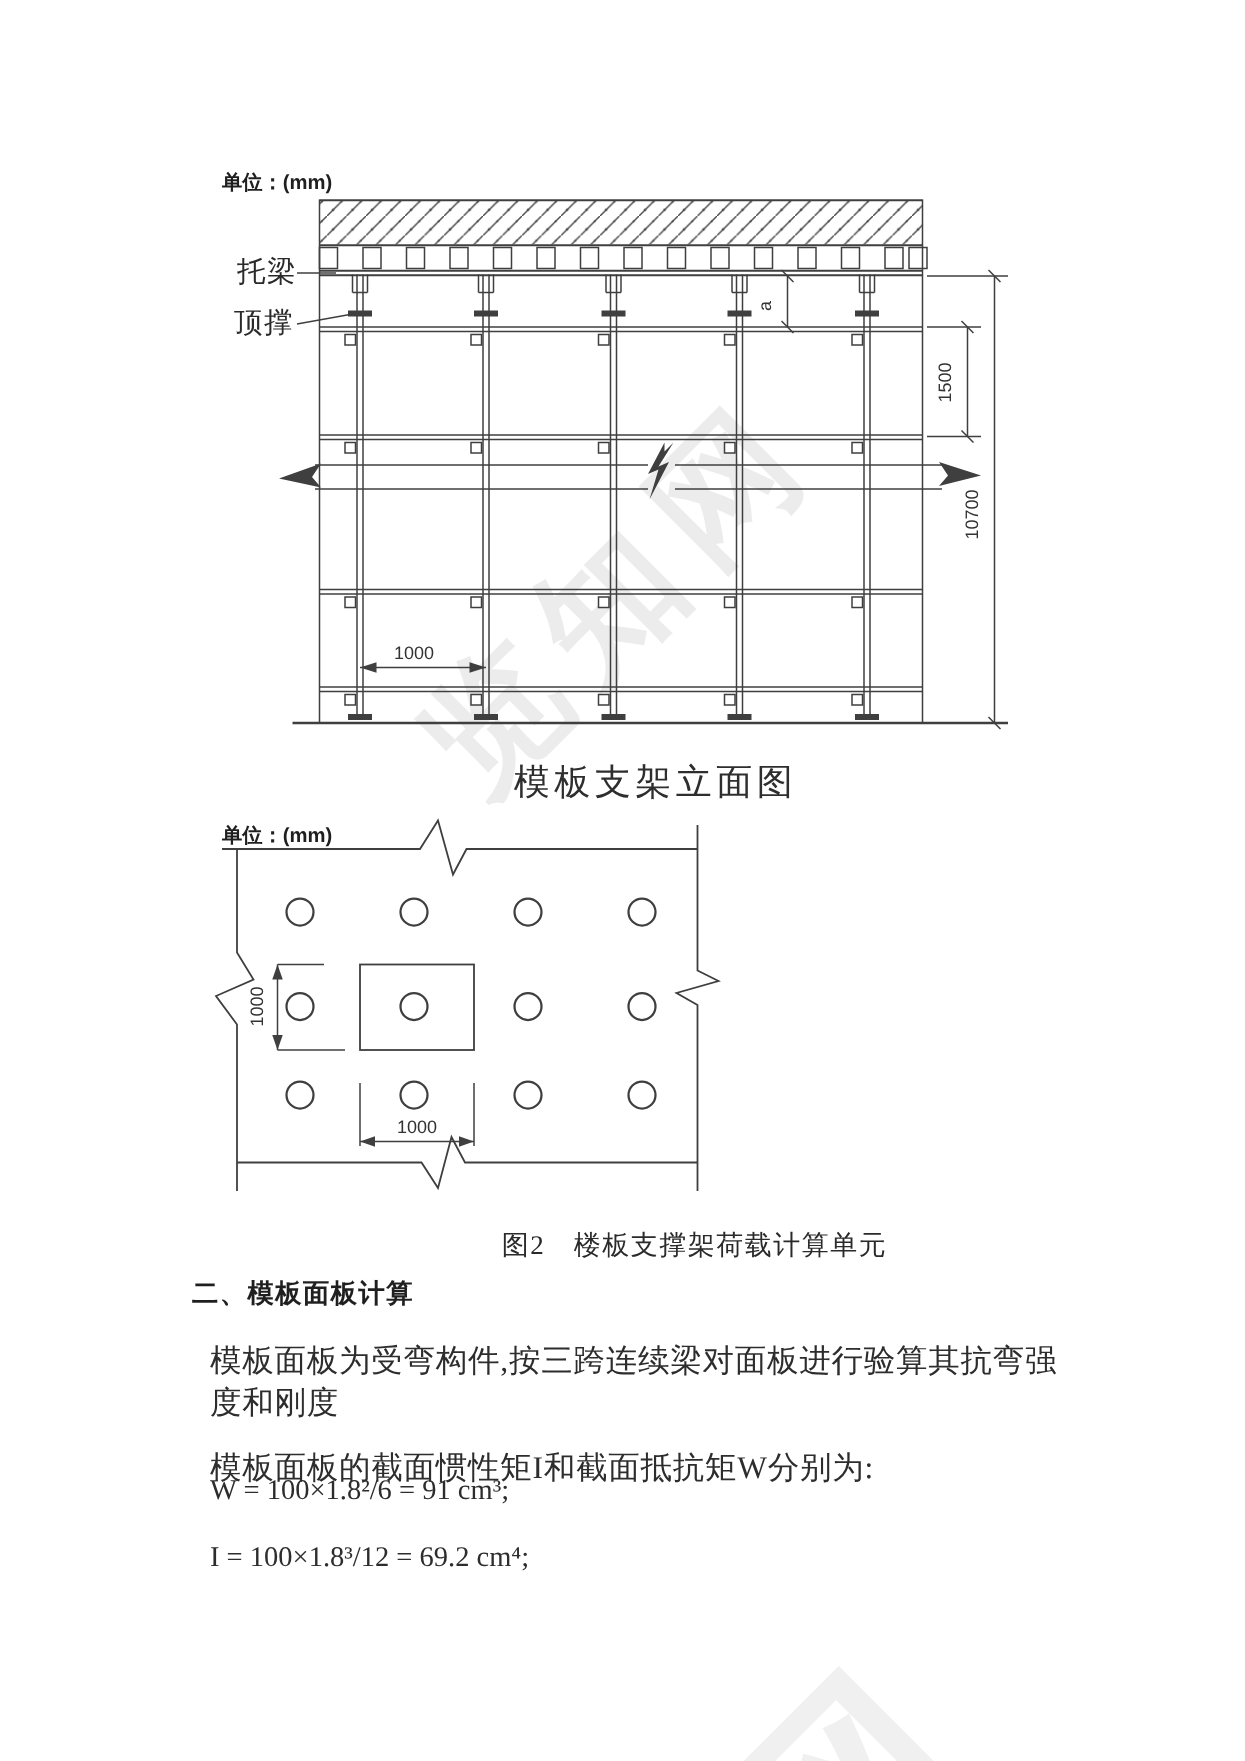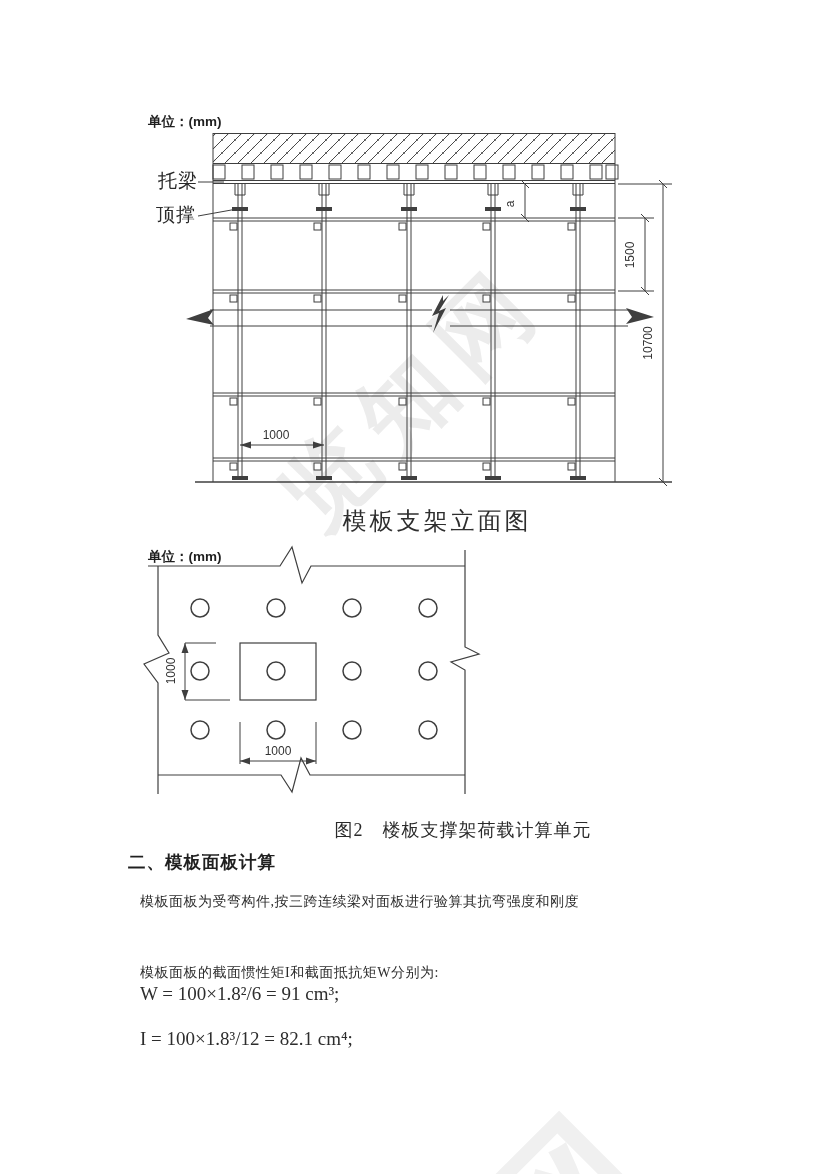--- a/index.html
+++ b/index.html
@@ -23,21 +23,21 @@
   .dim      { font:12px "Liberation Sans", sans-serif; fill:#333333; }
   .unit     { font:bold 13.5px "Liberation Sans", sans-serif; fill:#1f1f1f; }
   .dwglabel { font:19px "Liberation Serif", serif; fill:#2a2a2a; letter-spacing:1px; }
   .cap1     { font:24px "Liberation Serif", serif; fill:#2e2e2e; letter-spacing:3px; }
 
   
   .caption2 { left:0; top:818px; width:830px; text-align:center;
               font-size:18px; letter-spacing:1px; color:#2a2a2a;margin-left:48px; }
   .heading  { left:128px; top:850px; font-family:"Liberation Sans", sans-serif;
               font-weight:bold; font-size:17.5px; color:#1f1f1f; letter-spacing:1px; }
-  .para     { left:140px; width:580px; font-size:14px; color:#2d2d2d; letter-spacing:0.5px; }
+  .para     { left:140px; width:580px; font-size:21px; color:#2d2d2d; letter-spacing:0.5px; }
   .p1 { top:893px; } .p2 { top:964px; }
   .formula  { left:140px; font-size:19px; color:#2d2d2d; }
   .f1 { top:983px; } .f2 { top:1028px; }
 
   
   .watermark { position:absolute; color:#ececec; font-weight:bold;
                font-family:"Liberation Serif", serif; white-space:nowrap;
                transform:rotate(-45deg); z-index:0; user-select:none; }
   .wm-main   { left:250px; top:335px; font-size:92px; letter-spacing:16px; }
   .wm-bottom { left:480px; top:1100px; font-size:170px; color:#f0f0f0; }
@@ -235,15 +235,15 @@
       <text class="dim" x="138" y="215" text-anchor="middle">1000</text>
     </g>
   </svg>
 
   <div class="abs caption2 layer">图2　楼板支撑架荷载计算单元</div>
 
   <div class="abs heading layer">二、模板面板计算</div>
   <div class="abs para p1 layer">模板面板为受弯构件,按三跨连续梁对面板进行验算其抗弯强度和刚度</div>
   <div class="abs para p2 layer">模板面板的截面惯性矩I和截面抵抗矩W分别为:</div>
   <div class="abs formula f1 layer">W = 100×1.8²/6 = 91 cm³;</div>
-  <div class="abs formula f2 layer">I = 100×1.8³/12 = 82.1 cm⁴;</div>
+  <div class="abs formula f2 layer">I = 100×1.8³/12 = 69.2 cm⁴;</div>
 
 </div>
 
 </body></html>

